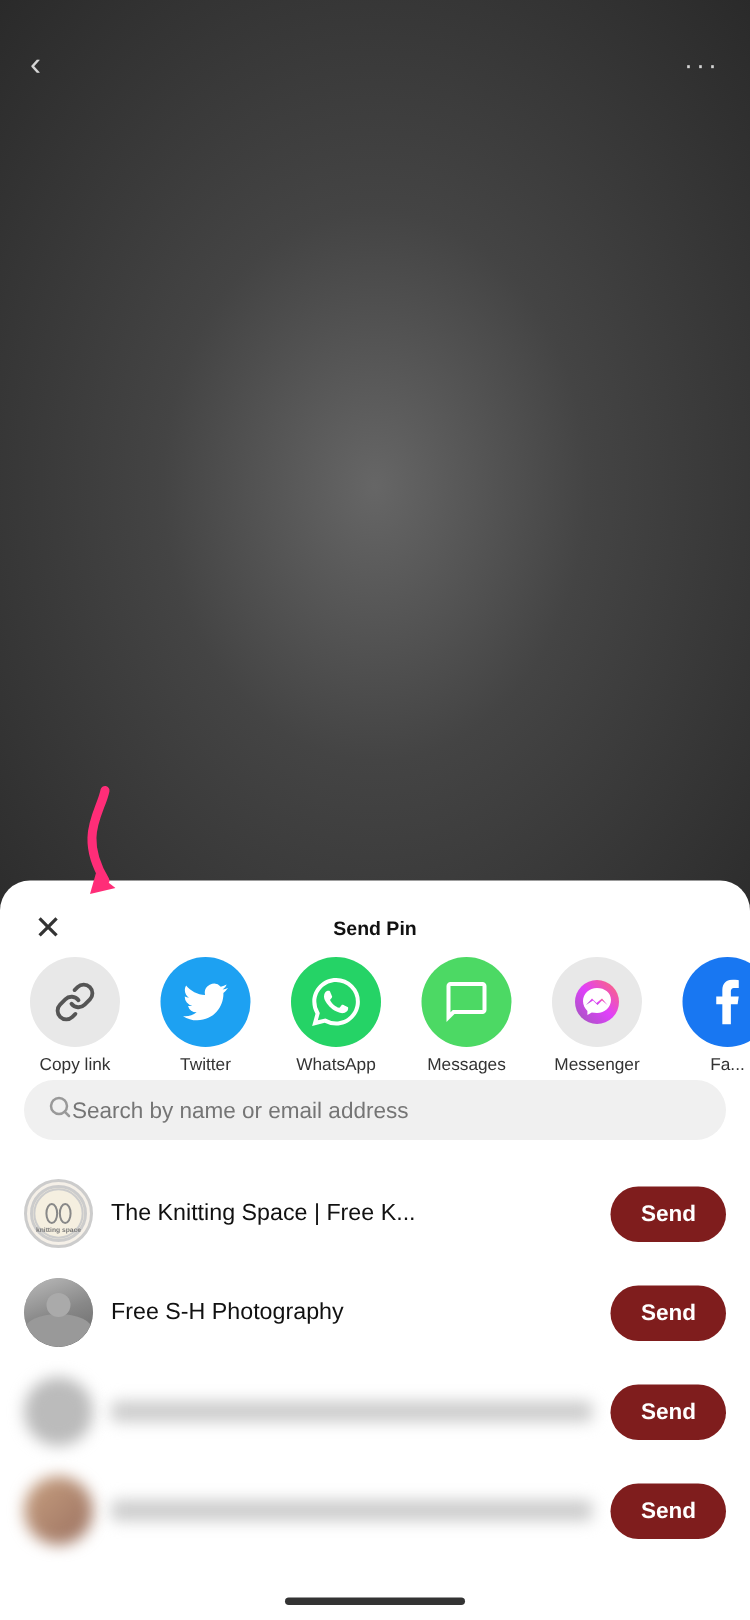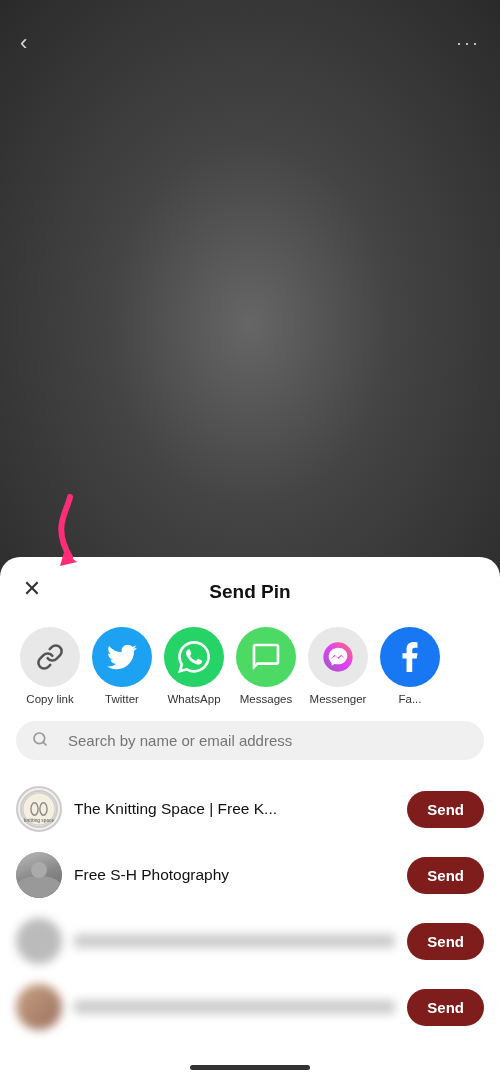--- a/index.html
+++ b/index.html
@@ -80,37 +80,37 @@
       cursor: pointer;
       font-size: 22px;
       color: #333;
       display: flex;
       align-items: center;
       justify-content: center;
     }
 
     .sheet-title {
       text-align: center;
-      font-size: 19px;
+      font-size: 13px;
       font-weight: 700;
       color: #111;
-      margin-bottom: 24px;
+      margin-bottom: 12px;
       padding-top: 4px;
     }
 
     
     .share-row {
       display: flex;
       flex-direction: row;
       align-items: flex-start;
       padding: 0 14px;
-      gap: 0;
+      gap: 15px;
       overflow-x: auto;
       scrollbar-width: none;
-      margin-bottom: 16px;
+      margin-bottom: 4px;
     }
 
     .share-row::-webkit-scrollbar { display: none; }
 
     .share-item {
       display: flex;
       flex-direction: column;
       align-items: center;
       gap: 6px;
       cursor: pointer;
@@ -141,21 +141,21 @@
     .icon-facebook { background: #1877f2; }
 
     
     .search-bar {
       margin: 0 16px 16px;
       background: #f0f0f0;
       border-radius: 25px;
       display: flex;
       align-items: center;
       padding: 10px 16px;
-      gap: 20px;
+      gap: 0;
     }
 
     .search-icon-wrap {
       color: #999;
       font-size: 15px;
     }
 
     .search-input {
       background: none;
       border: none;

